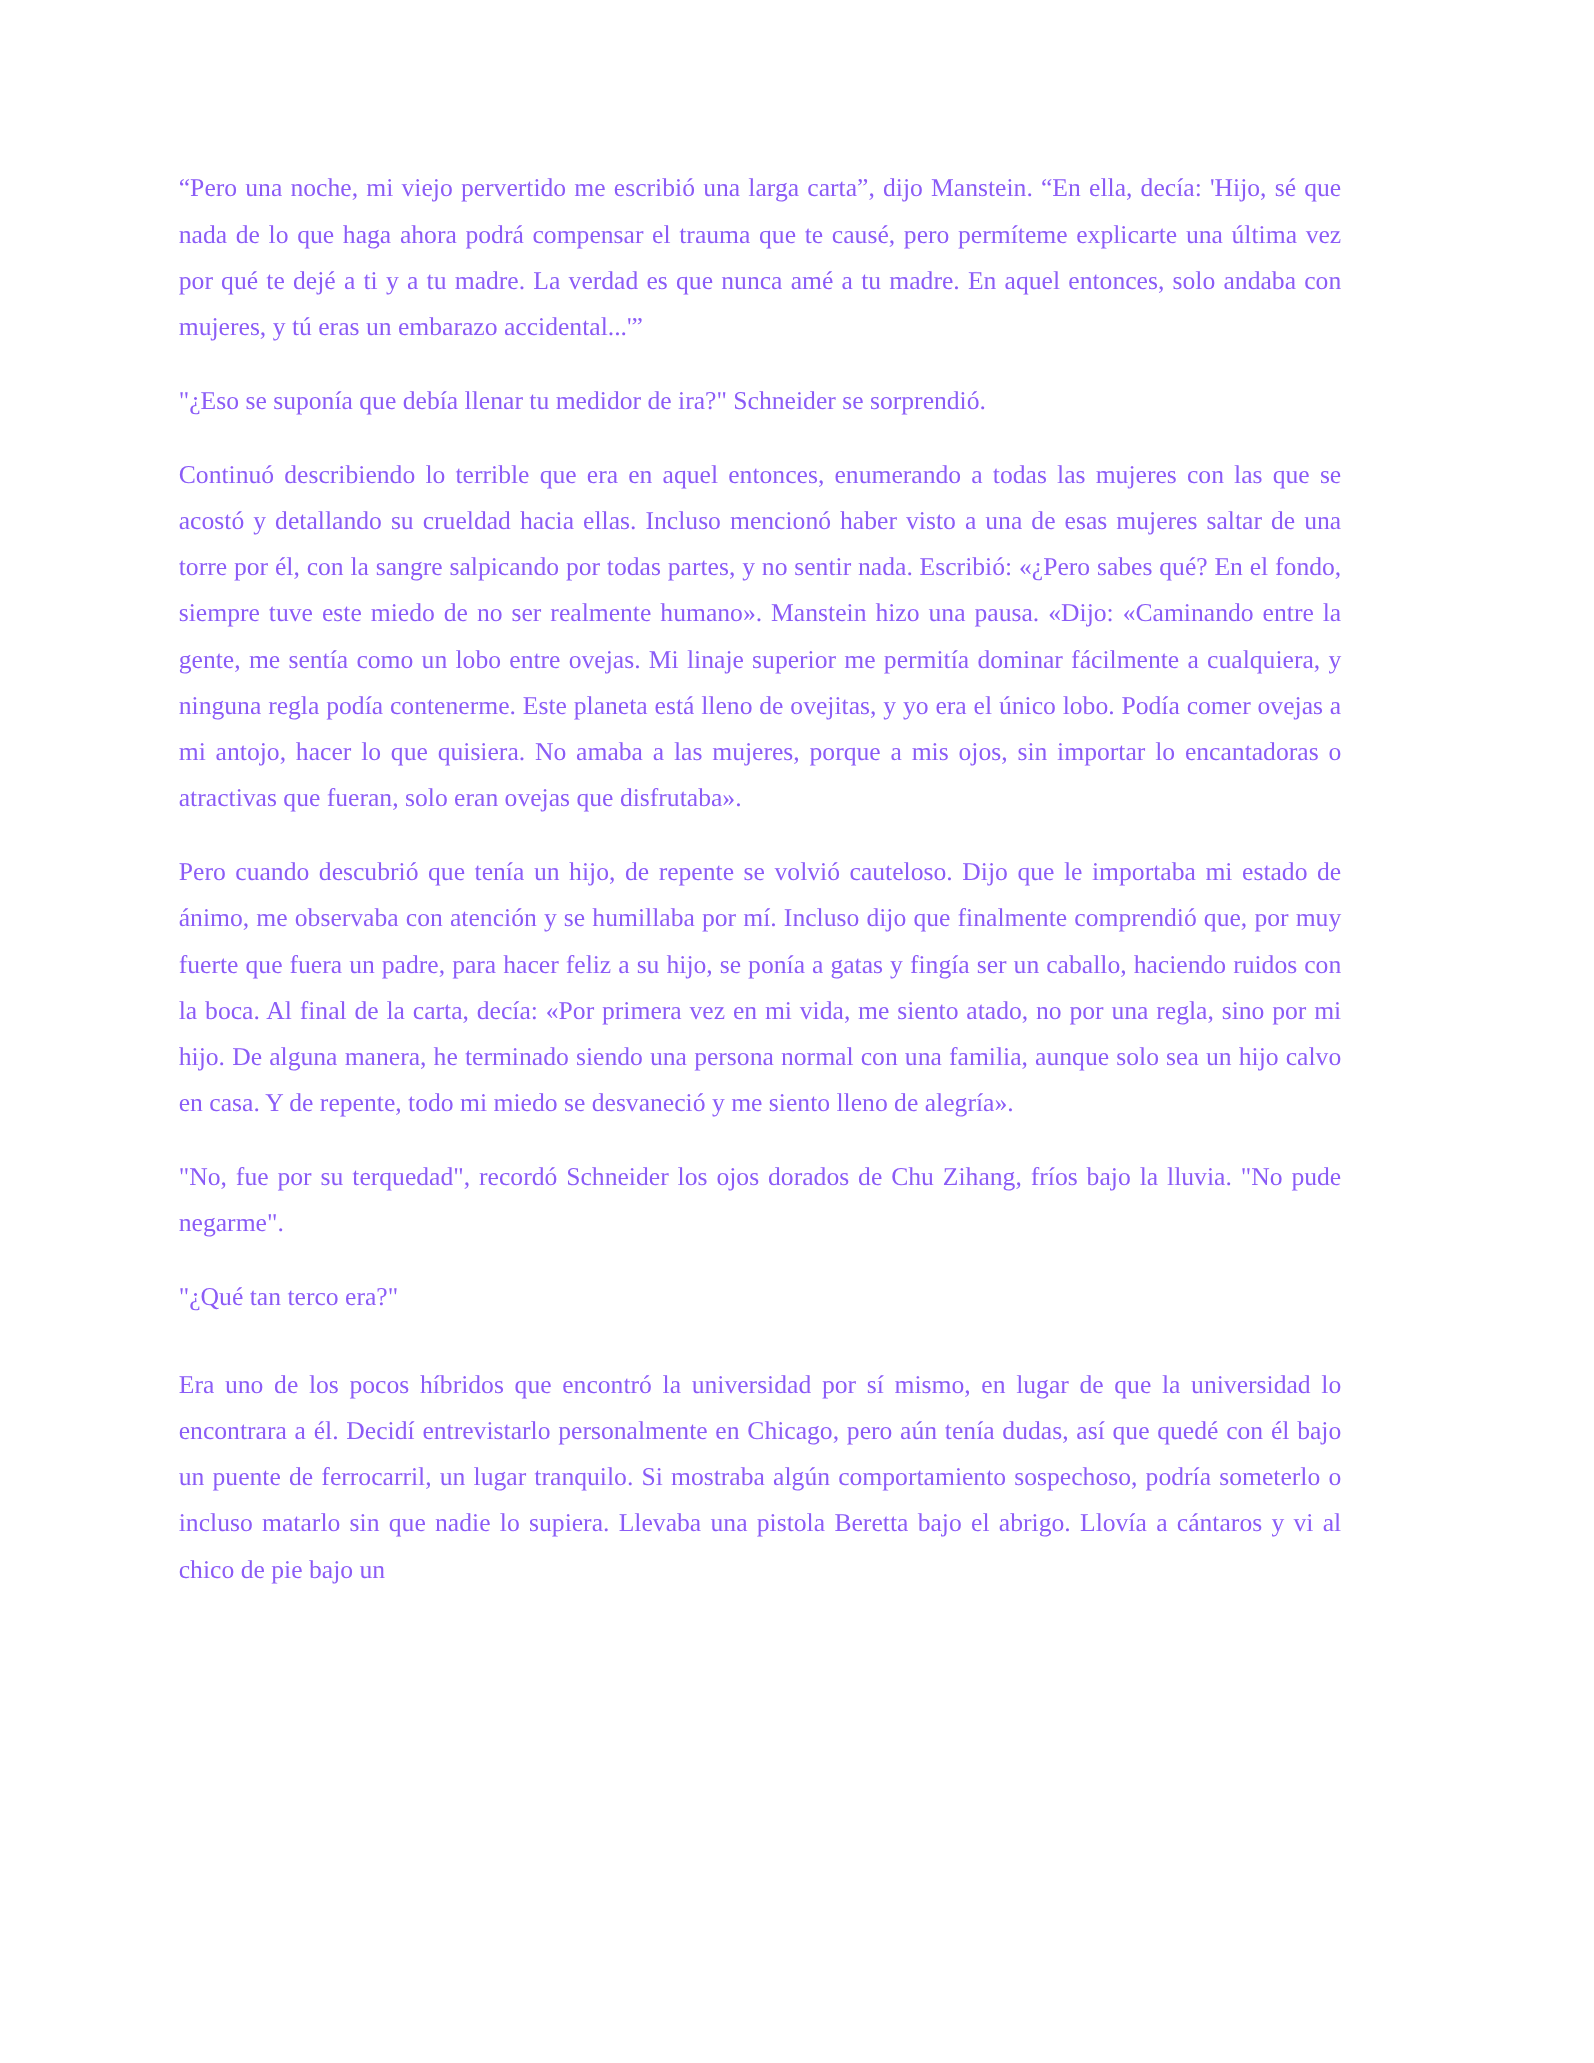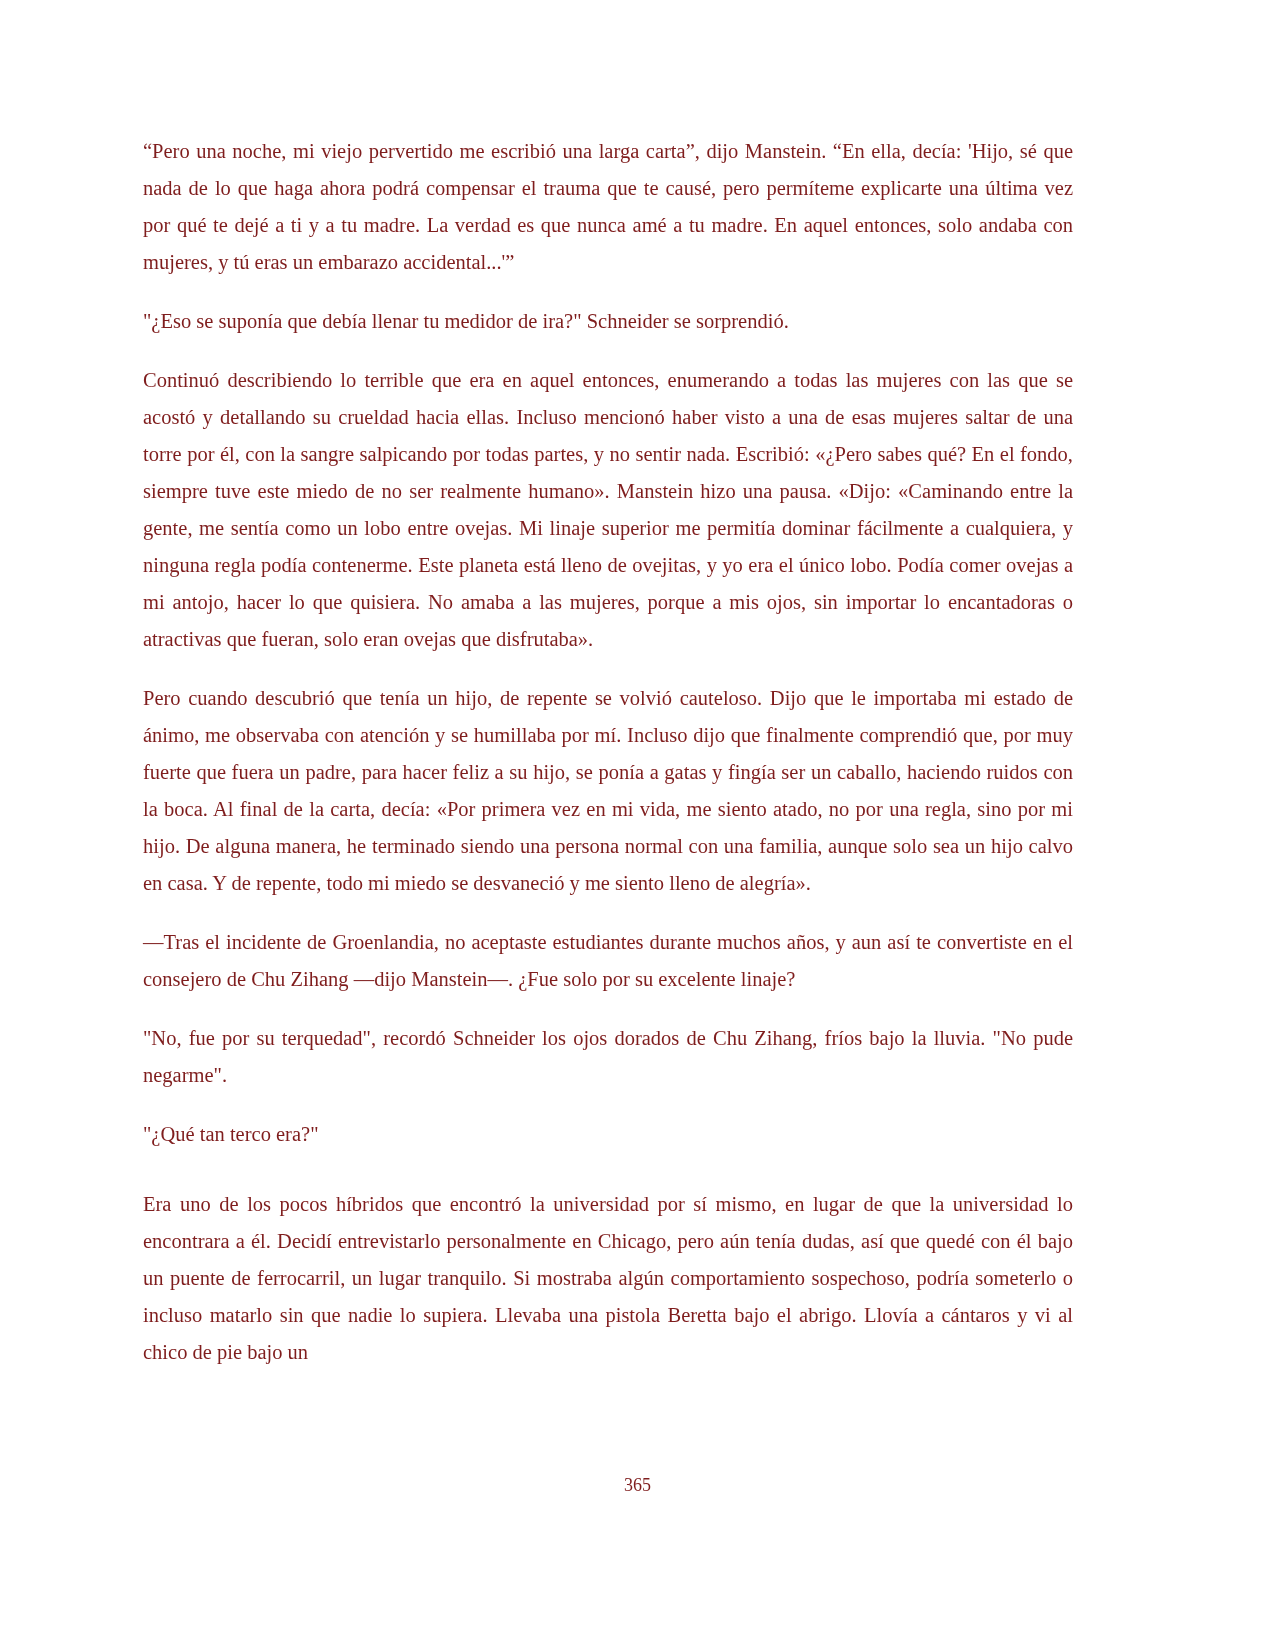--- a/index.html
+++ b/index.html
@@ -8,21 +8,21 @@
     background: #ffffff;
   }
   .page {
     width: 1275px;
     height: 1650px;
     margin: 0 auto;
     background: #ffffff;
     position: relative;
     box-sizing: border-box;
     font-family: "Liberation Serif", "DejaVu Serif", serif;
-    color: #7f1d1d;
+    color: #8b5cf6;
   }
   .content {
     position: absolute;
     left: 143px;
     top: 133px;
     width: 930px;
   }
   .para {
     font-size: 20.5px;
     line-height: 37px;
@@ -47,19 +47,17 @@
 </style>
 </head>
 <body>
 
 <div class="page">
   <div class="content">
     <p class="para">“Pero una noche, mi viejo pervertido me escribió una larga carta”, dijo Manstein. “En ella, decía: 'Hijo, sé que nada de lo que haga ahora podrá compensar el trauma que te causé, pero permíteme explicarte una última vez por qué te dejé a ti y a tu madre. La verdad es que nunca amé a tu madre. En aquel entonces, solo andaba con mujeres, y tú eras un embarazo accidental...'”</p>
     <p class="para">"¿Eso se suponía que debía llenar tu medidor de ira?" Schneider se sorprendió.</p>
     <p class="para">Continuó describiendo lo terrible que era en aquel entonces, enumerando a todas las mujeres con las que se acostó y detallando su crueldad hacia ellas. Incluso mencionó haber visto a una de esas mujeres saltar de una torre por él, con la sangre salpicando por todas partes, y no sentir nada. Escribió: «¿Pero sabes qué? En el fondo, siempre tuve este miedo de no ser realmente humano». Manstein hizo una pausa. «Dijo: «Caminando entre la gente, me sentía como un lobo entre ovejas. Mi linaje superior me permitía dominar fácilmente a cualquiera, y ninguna regla podía contenerme. Este planeta está lleno de ovejitas, y yo era el único lobo. Podía comer ovejas a mi antojo, hacer lo que quisiera. No amaba a las mujeres, porque a mis ojos, sin importar lo encantadoras o atractivas que fueran, solo eran ovejas que disfrutaba».</p>
     <p class="para">Pero cuando descubrió que tenía un hijo, de repente se volvió cauteloso. Dijo que le importaba mi estado de ánimo, me observaba con atención y se humillaba por mí. Incluso dijo que finalmente comprendió que, por muy fuerte que fuera un padre, para hacer feliz a su hijo, se ponía a gatas y fingía ser un caballo, haciendo ruidos con la boca. Al final de la carta, decía: «Por primera vez en mi vida, me siento atado, no por una regla, sino por mi hijo. De alguna manera, he terminado siendo una persona normal con una familia, aunque solo sea un hijo calvo en casa. Y de repente, todo mi miedo se desvaneció y me siento lleno de alegría».</p>
-    <p class="para">—Tras el incidente de Groenlandia, no aceptaste estudiantes durante muchos años, y aun así te convertiste en el consejero de Chu Zihang —dijo Manstein—. ¿Fue solo por su excelente linaje?</p>
     <p class="para">"No, fue por su terquedad", recordó Schneider los ojos dorados de Chu Zihang, fríos bajo la lluvia. "No pude negarme".</p>
     <p class="para">"¿Qué tan terco era?"</p>
     <p class="para">Era uno de los pocos híbridos que encontró la universidad por sí mismo, en lugar de que la universidad lo encontrara a él. Decidí entrevistarlo personalmente en Chicago, pero aún tenía dudas, así que quedé con él bajo un puente de ferrocarril, un lugar tranquilo. Si mostraba algún comportamiento sospechoso, podría someterlo o incluso matarlo sin que nadie lo supiera. Llevaba una pistola Beretta bajo el abrigo. Llovía a cántaros y vi al chico de pie bajo un</p>
   </div>
-  <div class="page-number">365</div>
 </div>
 
 </body></html>

